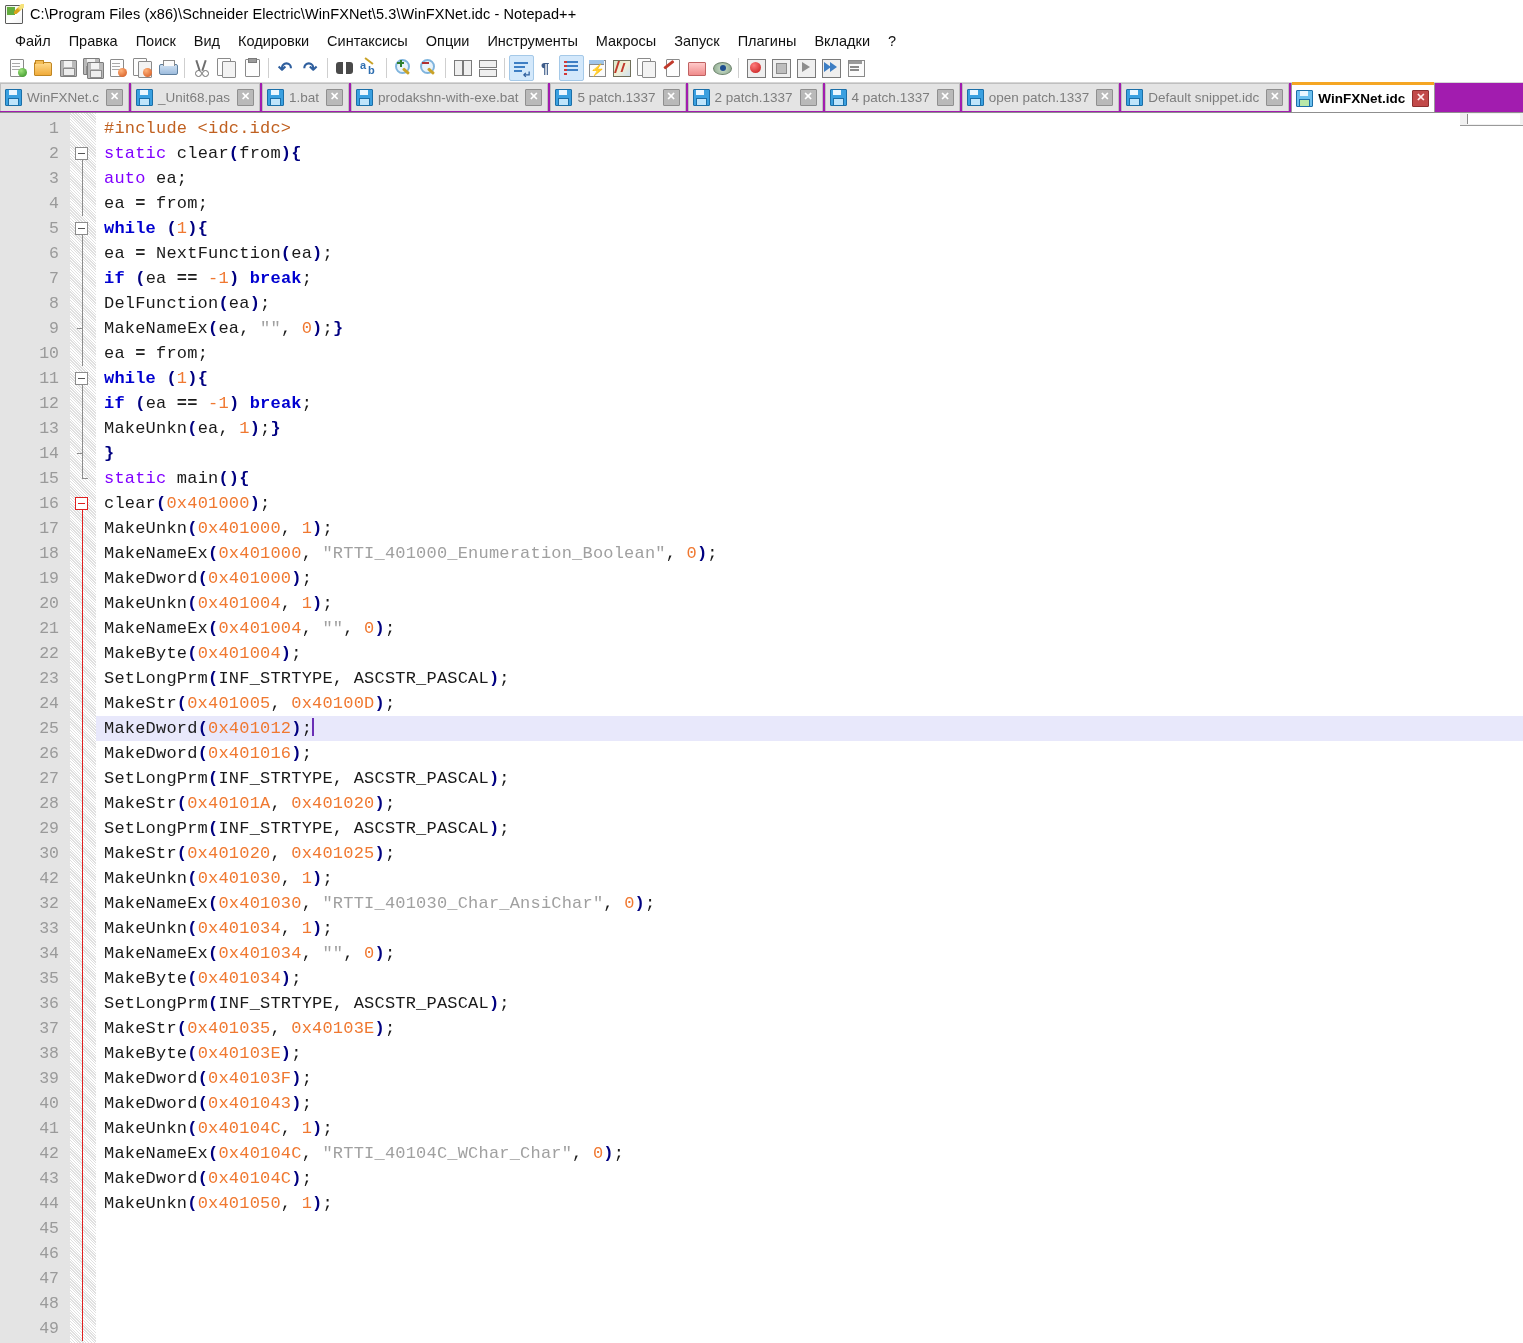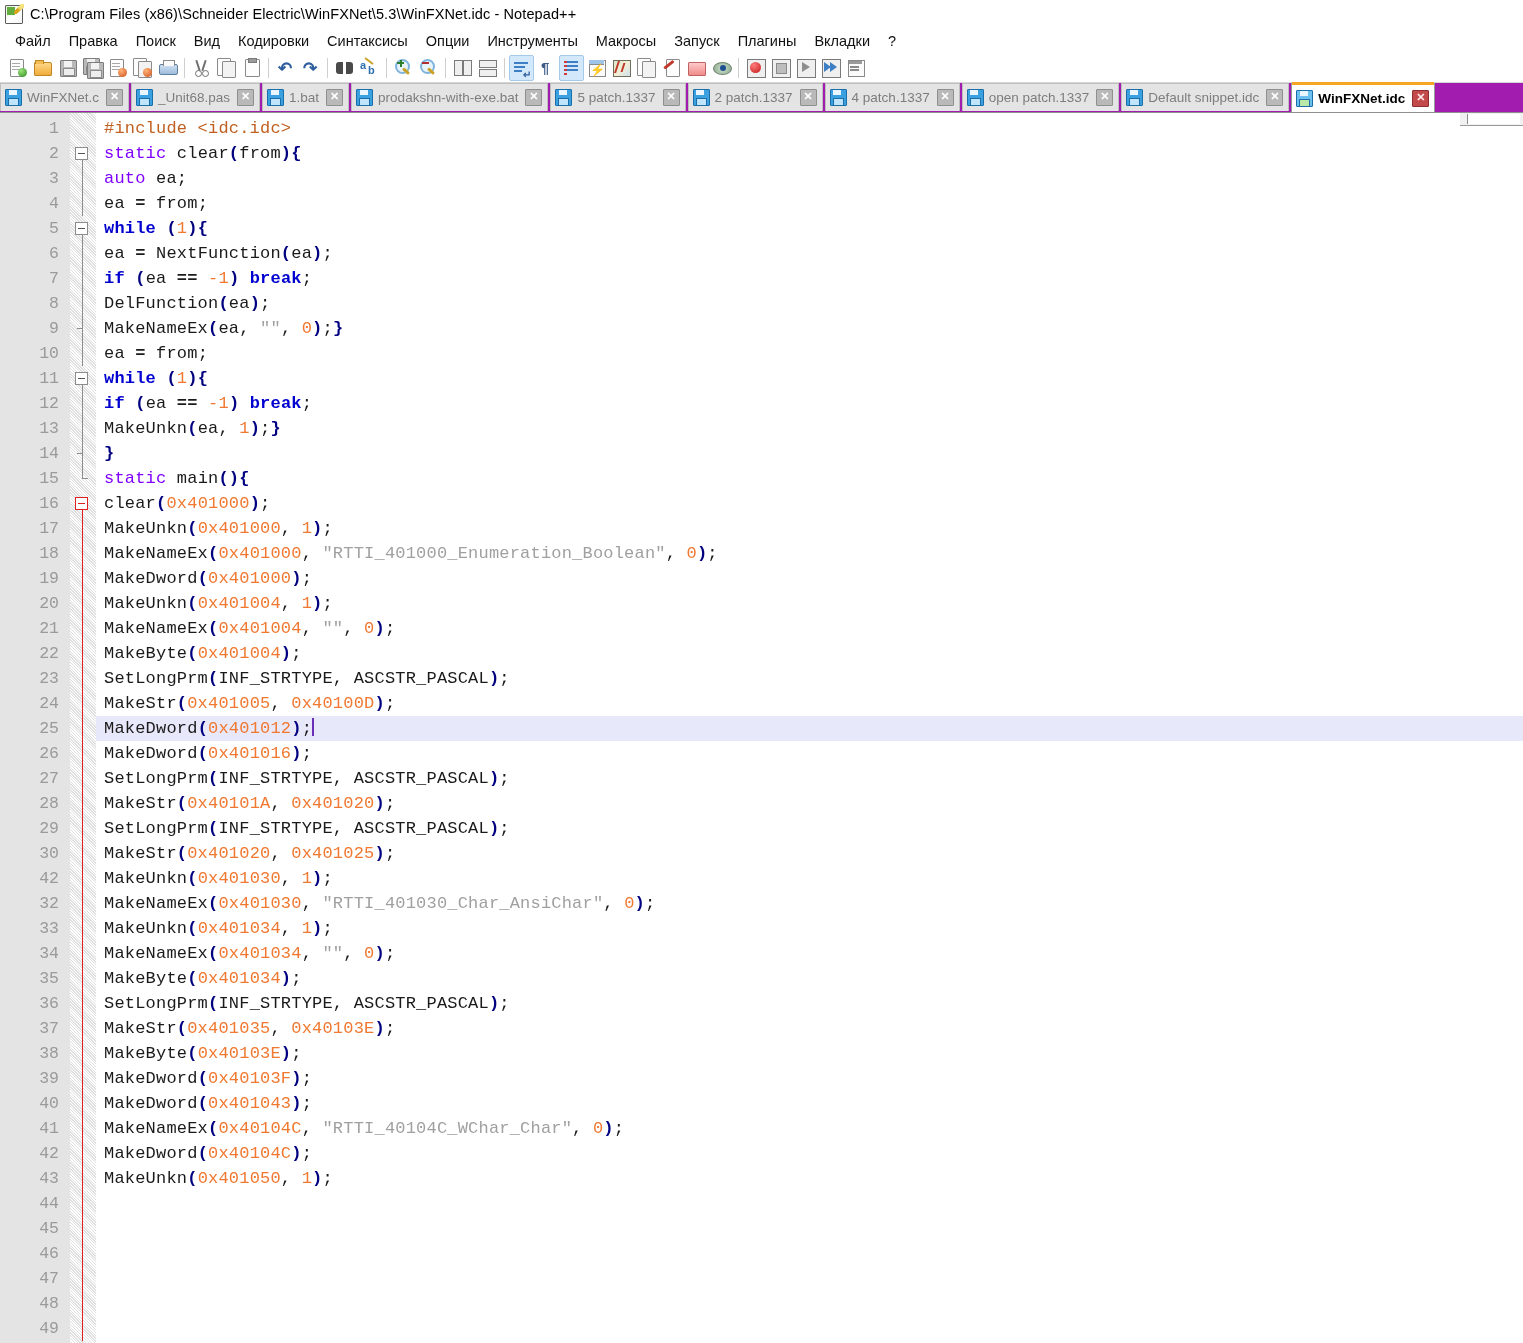--- a/index.html
+++ b/index.html
@@ -847,17 +847,18 @@
       <div class="cl"><span class="id">MakeUnkn</span><span class="p">(</span><span class="n">0x401030</span>, <span class="n">1</span><span class="p">)</span>;</div>
       <div class="cl"><span class="id">MakeNameEx</span><span class="p">(</span><span class="n">0x401030</span>, <span class="s">"RTTI_401030_Char_AnsiChar"</span>, <span class="n">0</span><span class="p">)</span>;</div>
       <div class="cl"><span class="id">MakeUnkn</span><span class="p">(</span><span class="n">0x401034</span>, <span class="n">1</span><span class="p">)</span>;</div>
       <div class="cl"><span class="id">MakeNameEx</span><span class="p">(</span><span class="n">0x401034</span>, <span class="s">""</span>, <span class="n">0</span><span class="p">)</span>;</div>
       <div class="cl"><span class="id">MakeByte</span><span class="p">(</span><span class="n">0x401034</span><span class="p">)</span>;</div>
       <div class="cl"><span class="id">SetLongPrm</span><span class="p">(</span><span class="id">INF_STRTYPE</span>, <span class="id">ASCSTR_PASCAL</span><span class="p">)</span>;</div>
       <div class="cl"><span class="id">MakeStr</span><span class="p">(</span><span class="n">0x401035</span>, <span class="n">0x40103E</span><span class="p">)</span>;</div>
       <div class="cl"><span class="id">MakeByte</span><span class="p">(</span><span class="n">0x40103E</span><span class="p">)</span>;</div>
       <div class="cl"><span class="id">MakeDword</span><span class="p">(</span><span class="n">0x40103F</span><span class="p">)</span>;</div>
       <div class="cl"><span class="id">MakeDword</span><span class="p">(</span><span class="n">0x401043</span><span class="p">)</span>;</div>
+      <div class="cl"><span class="id">MakeUnkn</span><span class="p">(</span><span class="n">0x40104C</span>, <span class="n">1</span><span class="p">)</span>;</div>
       <div class="cl"><span class="id">MakeNameEx</span><span class="p">(</span><span class="n">0x40104C</span>, <span class="s">"RTTI_40104C_WChar_Char"</span>, <span class="n">0</span><span class="p">)</span>;</div>
       <div class="cl"><span class="id">MakeDword</span><span class="p">(</span><span class="n">0x40104C</span><span class="p">)</span>;</div>
       <div class="cl"><span class="id">MakeUnkn</span><span class="p">(</span><span class="n">0x401050</span>, <span class="n">1</span><span class="p">)</span>;</div>
     </div>
 </div>
 
 </body></html>

